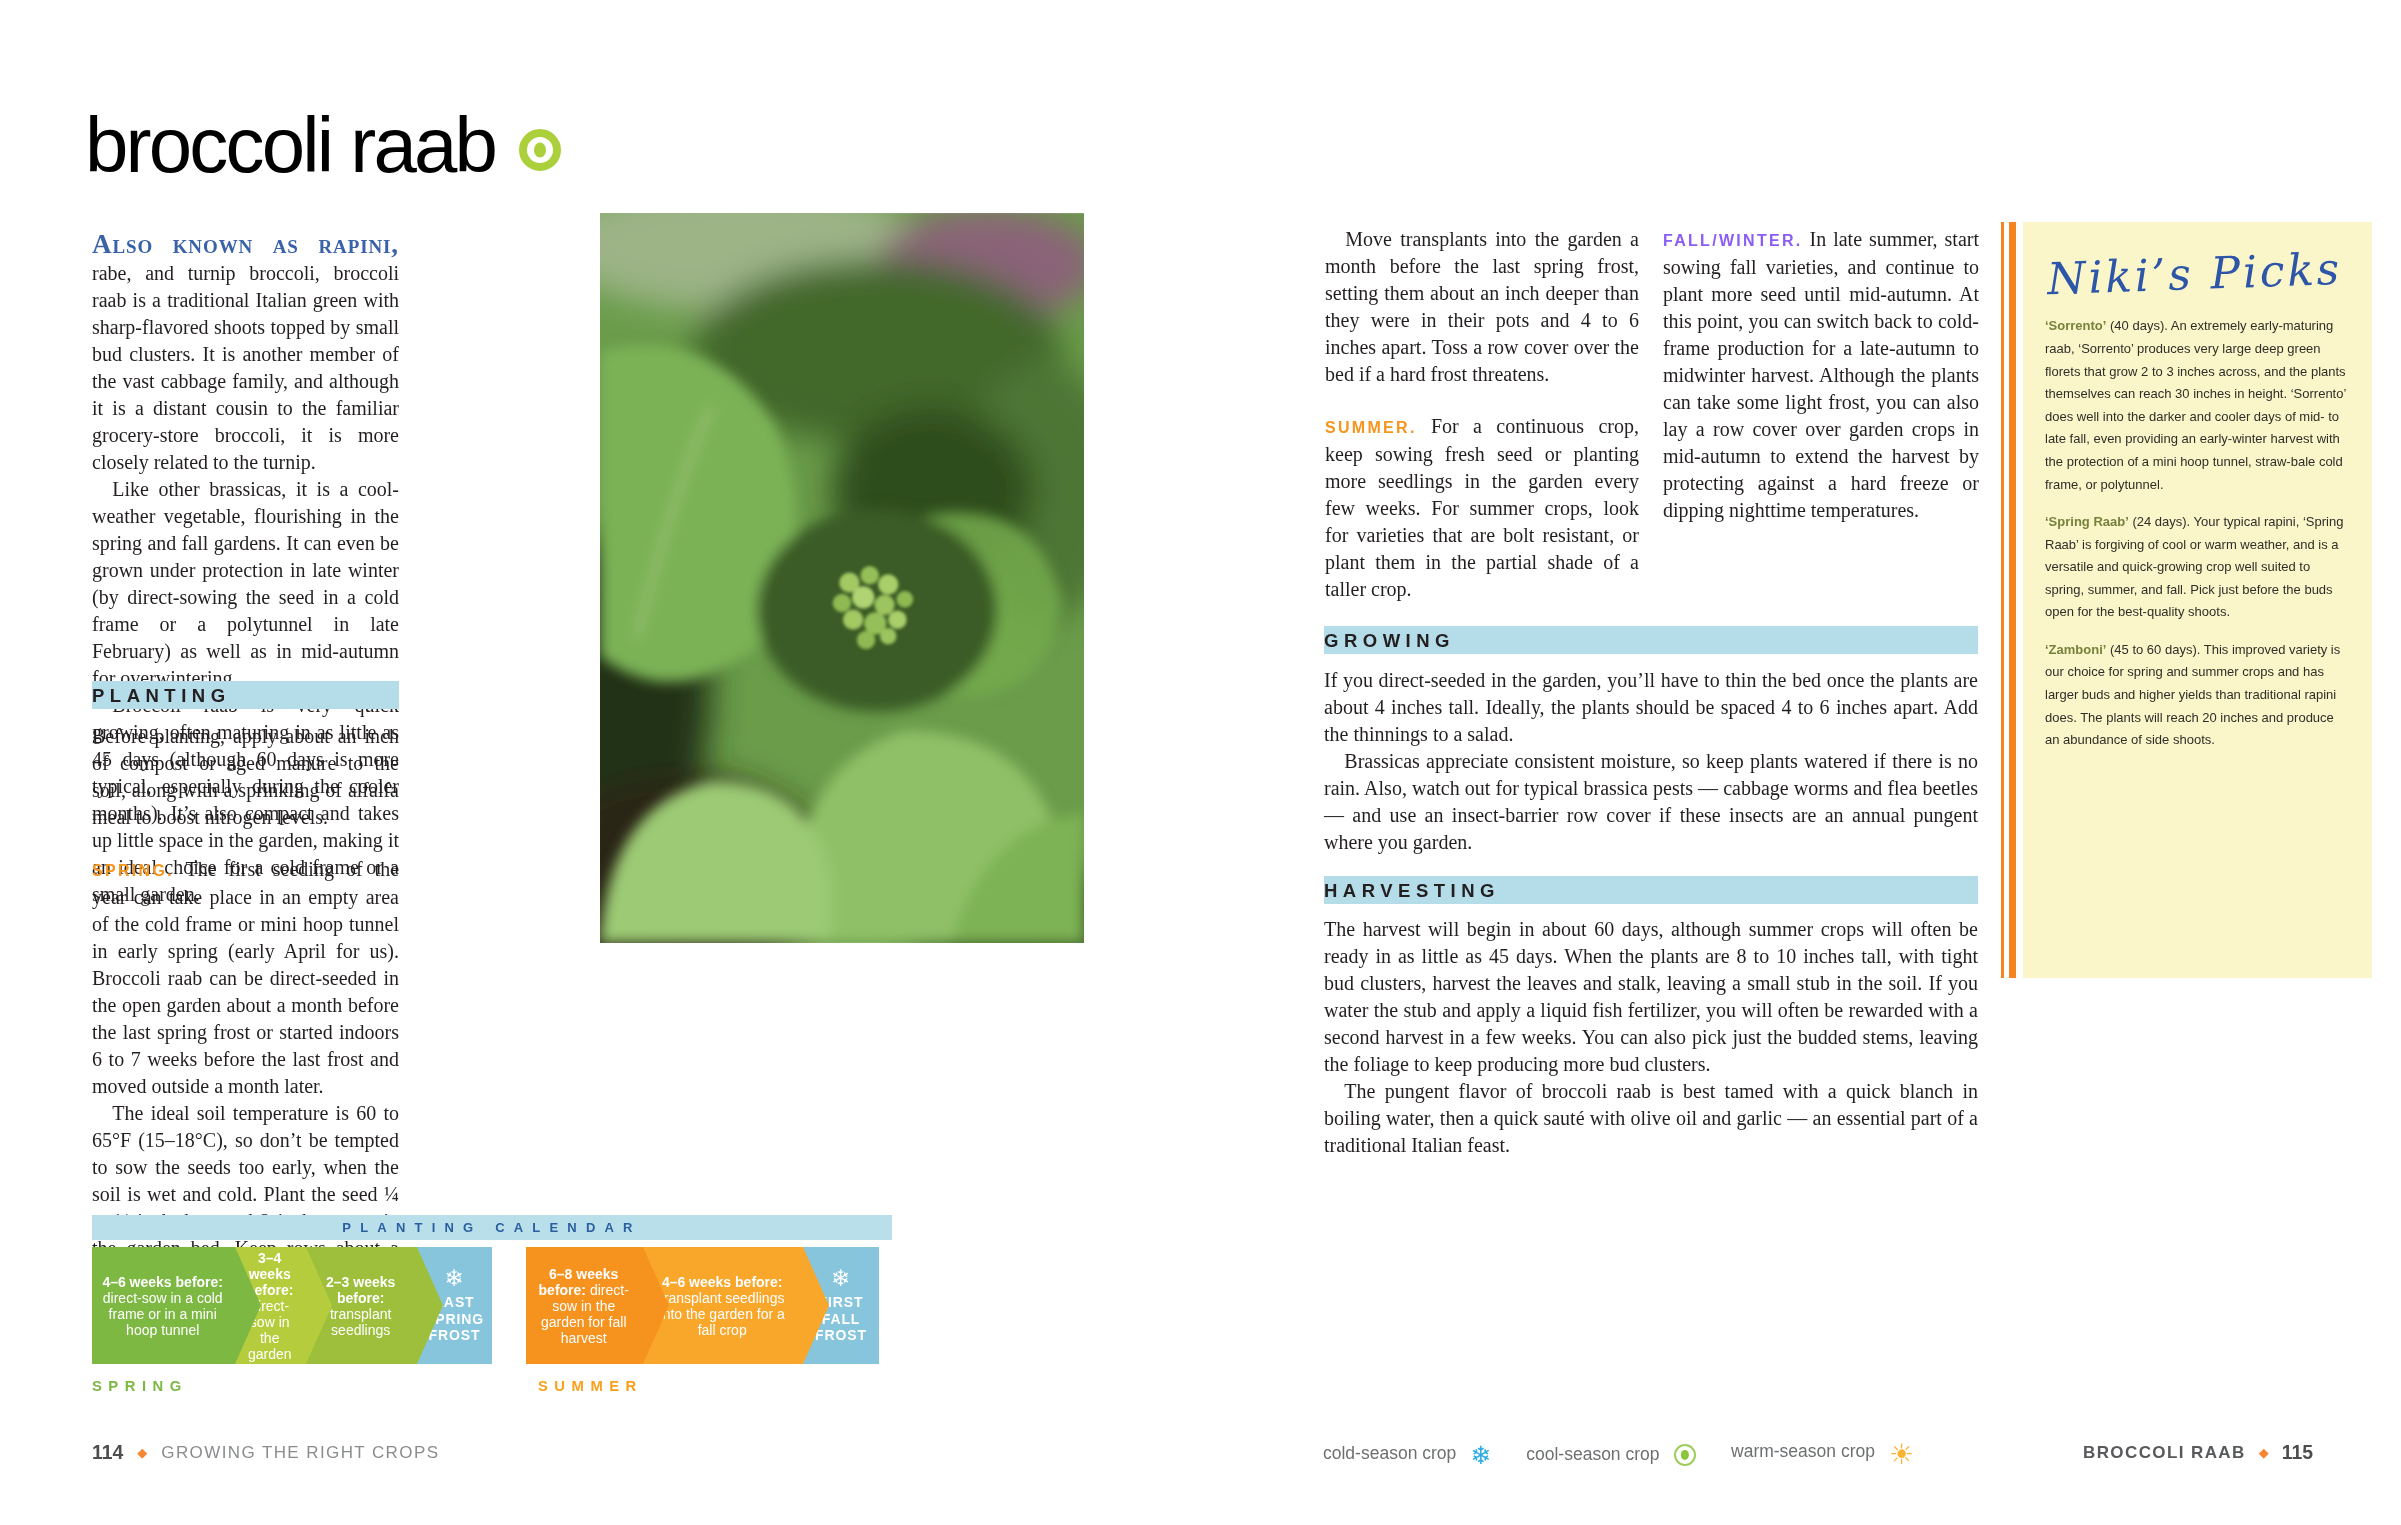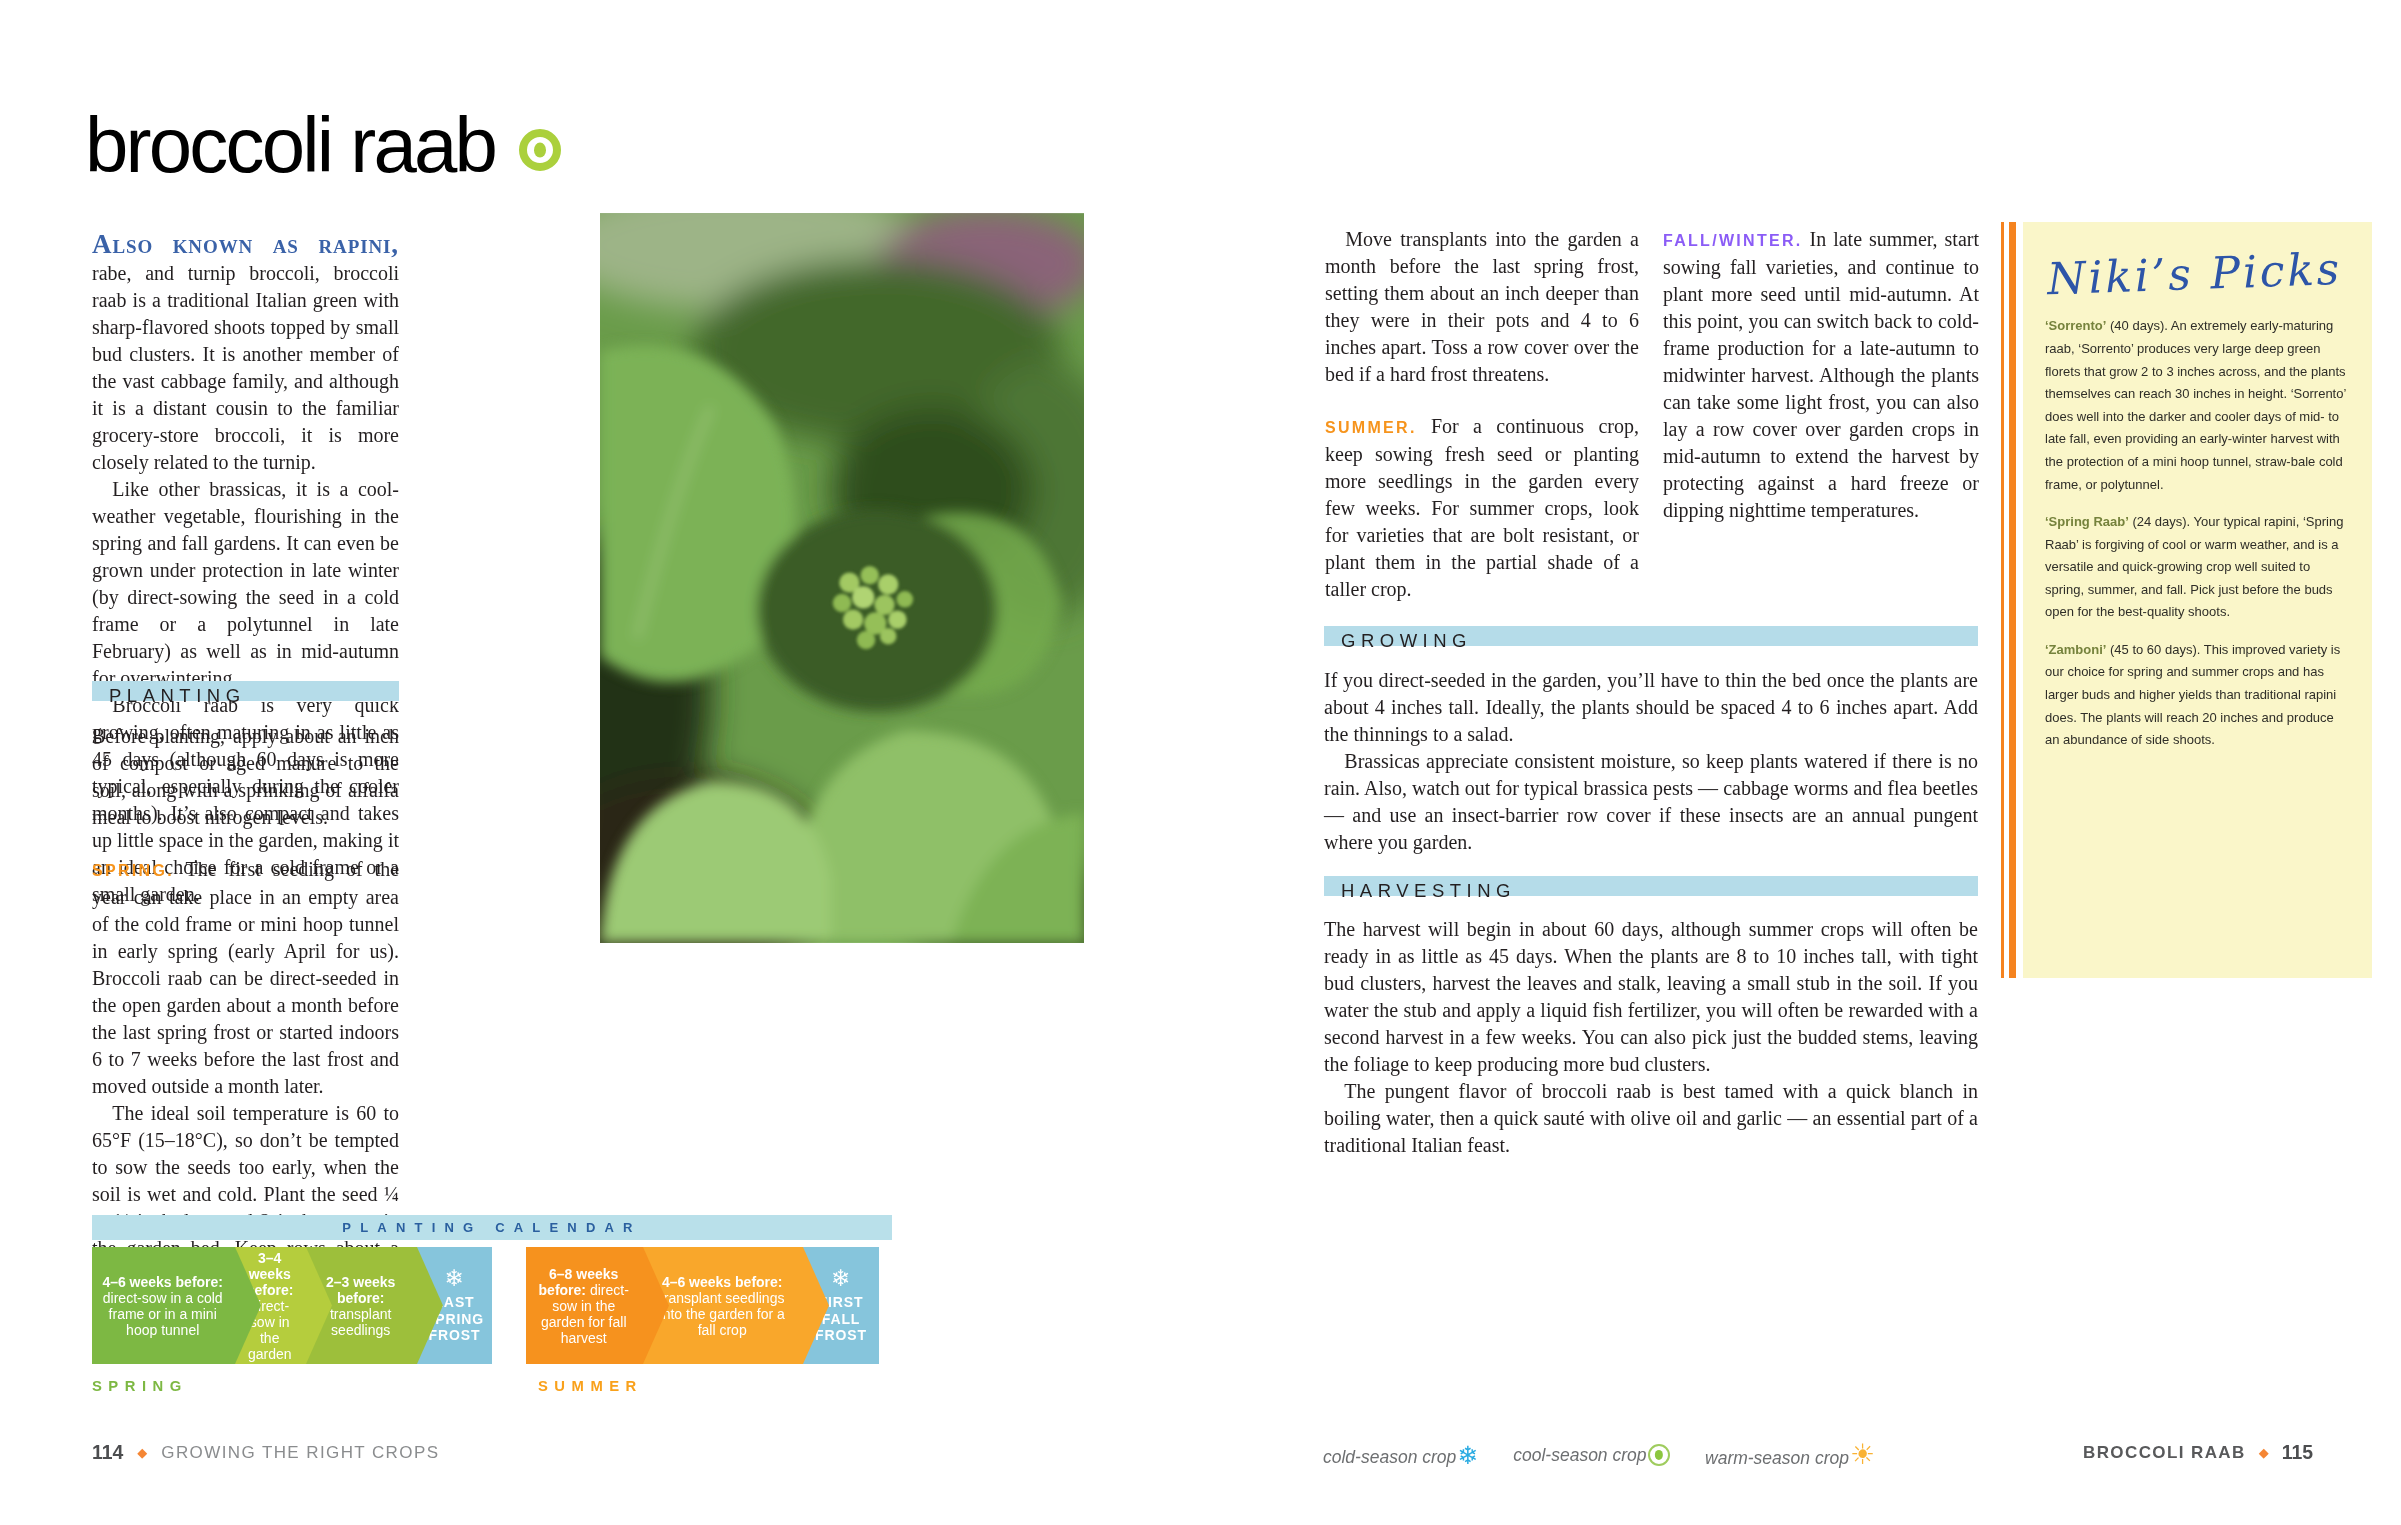--- a/index.html
+++ b/index.html
@@ -32,22 +32,22 @@
   .slabel { font-family:"Liberation Sans", sans-serif; font-weight:bold; font-size:16px; letter-spacing:2.3px; }
   .orange { color:#f6941d; }
   .skyblue { color:#8b5cf6; }
   .intro-block   { position:absolute; left:92px; top:231px;  width:307px; }
   .planting-bar  { position:absolute; left:92px; top:681px;  width:307px; }
   .planting-text { position:absolute; left:92px; top:723px;  width:307px; }
   .rcol1 { position:absolute; left:1325px; top:226px; width:314px; }
   .rcol2 { position:absolute; left:1663px; top:226px; width:316px; }
   .bar {
     background:#b5dce9; color:#231f20; font-family:"Liberation Sans", sans-serif;
-    font-weight:normal; font-size:18.5px; letter-spacing:5.5px; height:20px; line-height:29px;
-    padding-left:17px; box-sizing:border-box;
+    font-weight:bold; font-size:18.5px; letter-spacing:5.5px; height:28px; line-height:29px;
+    padding-left:0; box-sizing:border-box;
   }
   .growing-bar    { position:absolute; left:1324px; top:626px; width:654px; }
   .growing-text   { position:absolute; left:1324px; top:667px; width:654px; }
   .harvesting-bar { position:absolute; left:1324px; top:876px; width:654px; }
   .harvesting-text{ position:absolute; left:1324px; top:916px; width:654px; }
   
   .photo { position:absolute; left:600px; top:213px; width:484px; height:730px; }
   
   .srule { position:absolute; top:222px; height:756px; background:#f5831f; }
   .srule1 { left:2001px; width:2.8px; }
@@ -109,21 +109,21 @@
     position:absolute; top:1441px; display:flex; align-items:center;
     font-family:"Liberation Sans", sans-serif;
   }
   .footer-left { left:92px; gap:14px; }
   .footer-legend { left:1323px; gap:11px; }
   .footer-right { right:88px; gap:13px; }
   .fnum { font-weight:bold; font-size:19.4px; color:#4c4d4f; }
   .ftitle { font-size:17px; color:#8a8c8e; letter-spacing:1.4px; }
   .ftitle-r { font-weight:bold; font-size:17px; color:#58595b; letter-spacing:1.4px; }
   .diamond { color:#f58634; font-size:13px; font-family:"DejaVu Sans", sans-serif; }
-  .legend-item { display:flex; align-items:flex-end; gap:1px; margin-right:24px;font-style:italic; }
+  .legend-item { display:flex; align-items:flex-start; gap:14px; margin-right:24px; }
   .ltext { font-size:17.5px; color:#6d6f71; }
   .snowb { color:#29abe2; font-size:25px; font-family:"DejaVu Sans", sans-serif; line-height:1; }
   .sun  { color:#f9b233; font-size:28px; font-family:"DejaVu Sans", sans-serif; line-height:1; }
   .ring-sm {
     display:inline-block; width:18.5px; height:18.5px; border:2.8px solid #9fcc5e;
     border-radius:50%; position:relative;
   }
   .ring-sm::after {
     content:""; position:absolute; left:50%; top:50%; transform:translate(-50%,-50%);
     width:8.3px; height:10.2px; background:#8cc63f; border-radius:50%;

